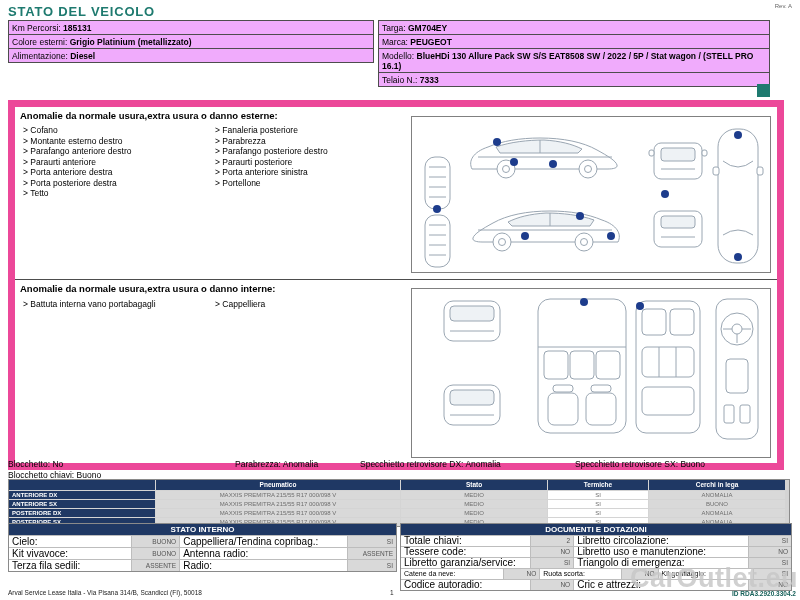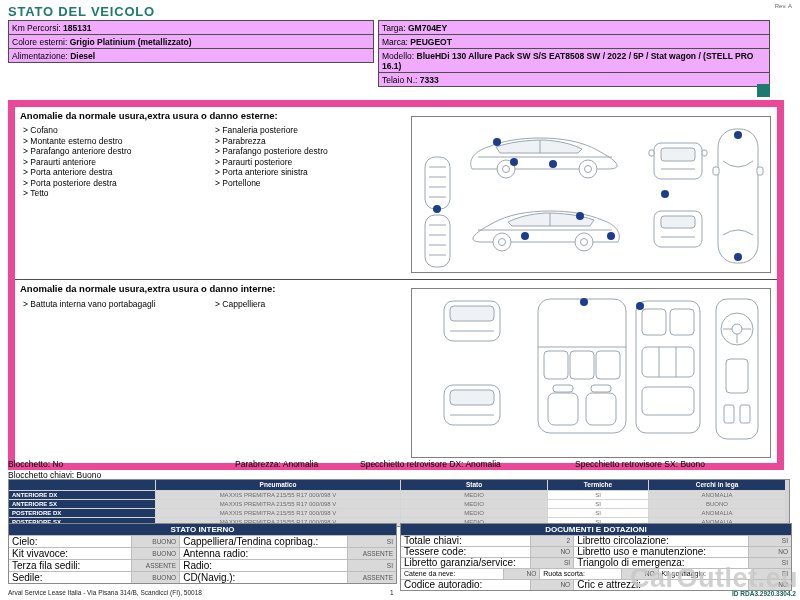--- a/index.html
+++ b/index.html
@@ -273,26 +273,20 @@
       <div class="bv" style="width:46px">BUONO</div>
       <div class="bl" style="width:169px">Antenna radio:</div>
       <div class="bv cell-last" style="width:46px">ASSENTE</div>
     </div>
     <div class="brow">
       <div class="bl" style="width:122px">Terza fila sedili:</div>
       <div class="bv" style="width:46px">ASSENTE</div>
       <div class="bl" style="width:169px">Radio:</div>
       <div class="bv cell-last" style="width:46px">SI</div>
     </div>
-    <div class="brow">
-      <div class="bl" style="width:122px">Sedile:</div>
-      <div class="bv" style="width:46px">BUONO</div>
-      <div class="bl" style="width:169px">CD(Navig.):</div>
-      <div class="bv cell-last" style="width:46px">ASSENTE</div>
-    </div>
   </div>
 
   <div class="abs bt bt-right">
     <div class="bt-h">DOCUMENTI E DOTAZIONI</div>
     <div class="brow">
       <div class="bl" style="width:130px">Totale chiavi:</div>
       <div class="bv" style="width:40px">2</div>
       <div class="bl" style="width:176px">Libretto circolazione:</div>
       <div class="bv cell-last" style="width:40px">SI</div>
     </div>

